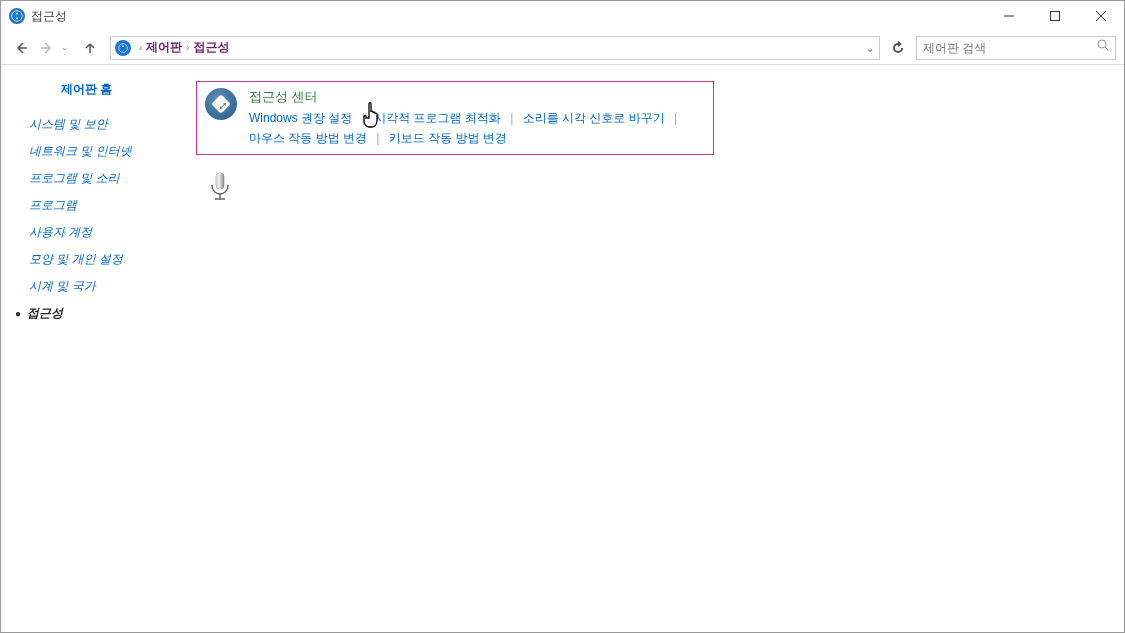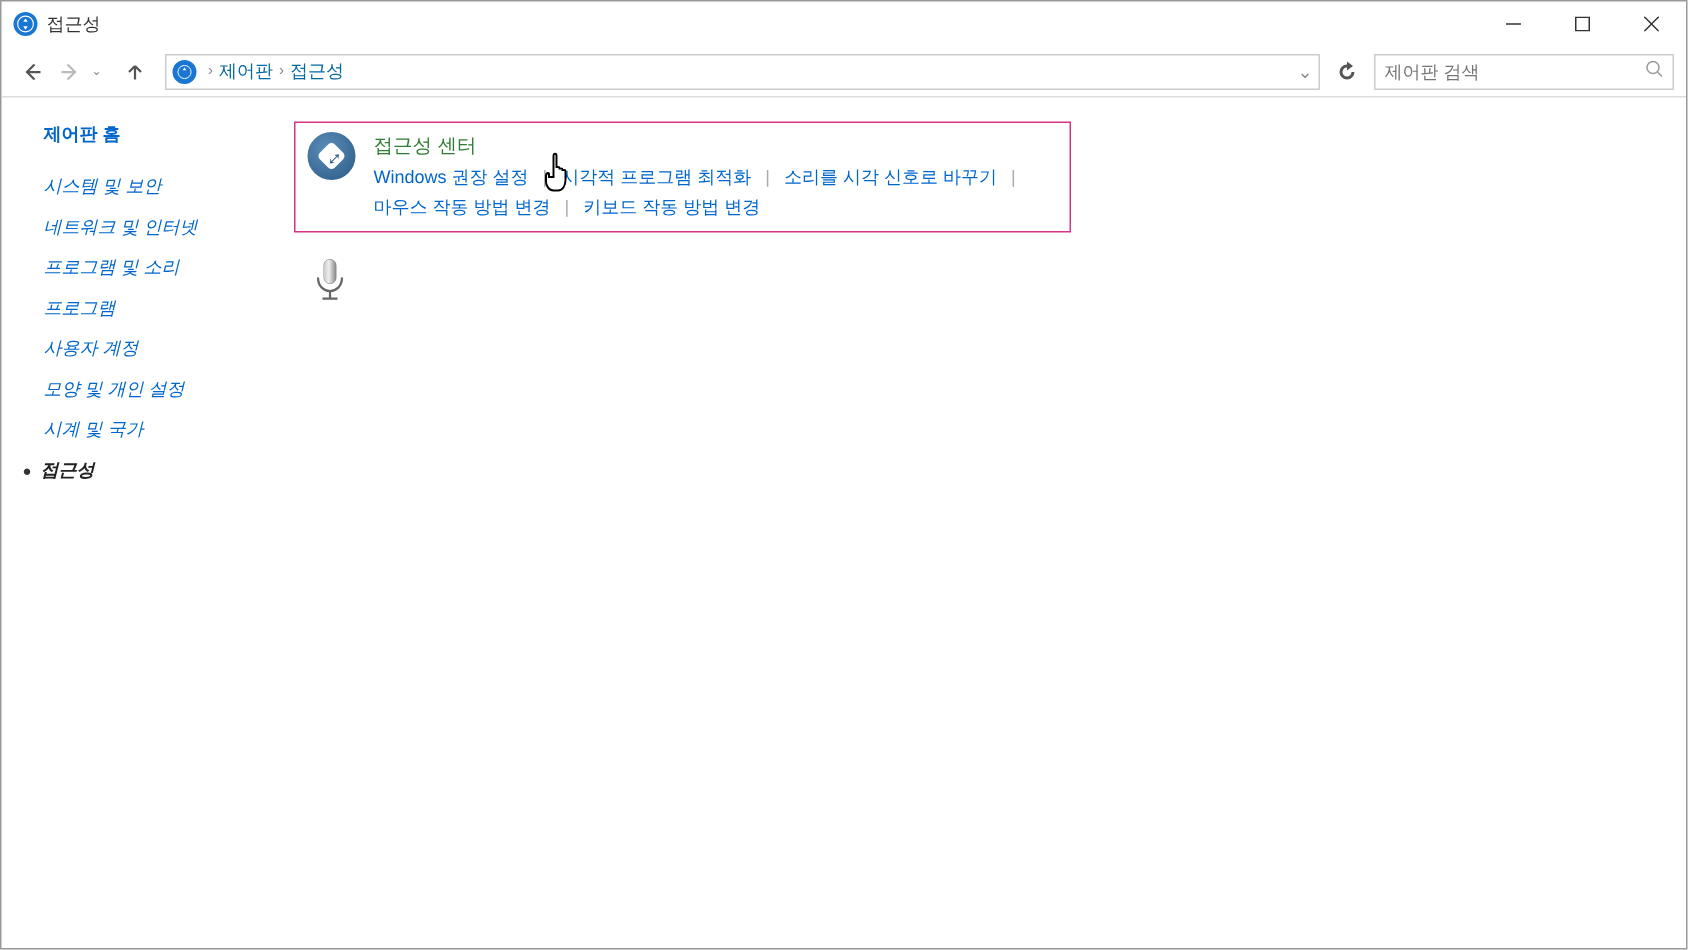--- a/index.html
+++ b/index.html
@@ -13,30 +13,30 @@
     .titlebar-btn { width: 46px; height: 30px; display: flex; align-items: center; justify-content: center; cursor: pointer; color: #666; }
     
     .navbar { height: 34px; display: flex; align-items: center; padding: 0 8px; border-bottom: 1px solid #ddd; gap: 2px; }
     .nav-arrow { width: 24px; height: 24px; display: flex; align-items: center; justify-content: center; color: #888; cursor: pointer; }
     .nav-arrow.enabled { color: #555; }
     .chevron-dd { color: #888; font-size: 8px; margin-right: 2px; }
     .up-arrow { color: #555; margin: 0 6px; }
     .breadcrumb { flex: 1; height: 24px; border: 1px solid #ccc; display: flex; align-items: center; padding: 0 4px; font-size: 12px; }
     .bc-icon { width: 16px; height: 16px; border-radius: 50%; background: #1976d2; display: flex; align-items: center; justify-content: center; margin-right: 4px; }
     .bc-sep { color: #888; margin: 0 4px; font-size: 10px; }
-    .bc-item { color: #0369a1; }
+    .bc-item { color: #701a75; font-weight: bold; }
     .bc-tail { margin-left: auto; display: flex; align-items: center; gap: 4px; color: #888; }
     .refresh-btn { width: 24px; height: 24px; margin-left: 4px; display: flex; align-items: center; justify-content: center; cursor: pointer; color: #555; }
-    .search-box { width: 200px; height: 24px; border: 1px solid #ccc; margin-left: 4px; display: flex; align-items: center; padding: 0 6px; }
+    .search-box { width: 200px; height: 24px; border: 1px solid #ccc; margin-left: 4px; display: flex; padding: 0 6px; }
     .search-box input { border: none; outline: none; flex: 1; font-size: 12px; color: #999; }
     .search-icon-sm { color: #999; }
     
     .content { display: flex; height: calc(100% - 64px); padding-top: 16px; }
     .sidebar { width: 195px; padding-left: 28px; }
-    .sidebar-title { font-size: 12px; color: #0066cc; margin-bottom: 18px; font-weight: bold; }
+    .sidebar-title { font-size: 12px; color: #0066cc; margin-bottom: 18px; font-weight: bold; margin-left: 32px; }
     .sidebar-link { font-size: 12px; color: #0066cc; margin-bottom: 10px; cursor: pointer; font-style: italic; }
     .sidebar-link.bold { font-weight: bold; color: #222; }
     .bullet { color: #333; margin-right: 6px; font-size: 10px; }
     .sidebar-active { display: flex; align-items: baseline; margin-left: -14px; }
     
     .main { flex: 1; padding-right: 20px; }
     .category { display: flex; margin-bottom: 10px; position: relative; }
     .category.highlighted { border: 1px solid #d63384; padding: 6px 10px 6px 8px; }
     .category:not(.highlighted) { padding: 6px 10px 6px 8px; }
     .cat-icon { width: 32px; height: 32px; margin-right: 12px; flex-shrink: 0; }

